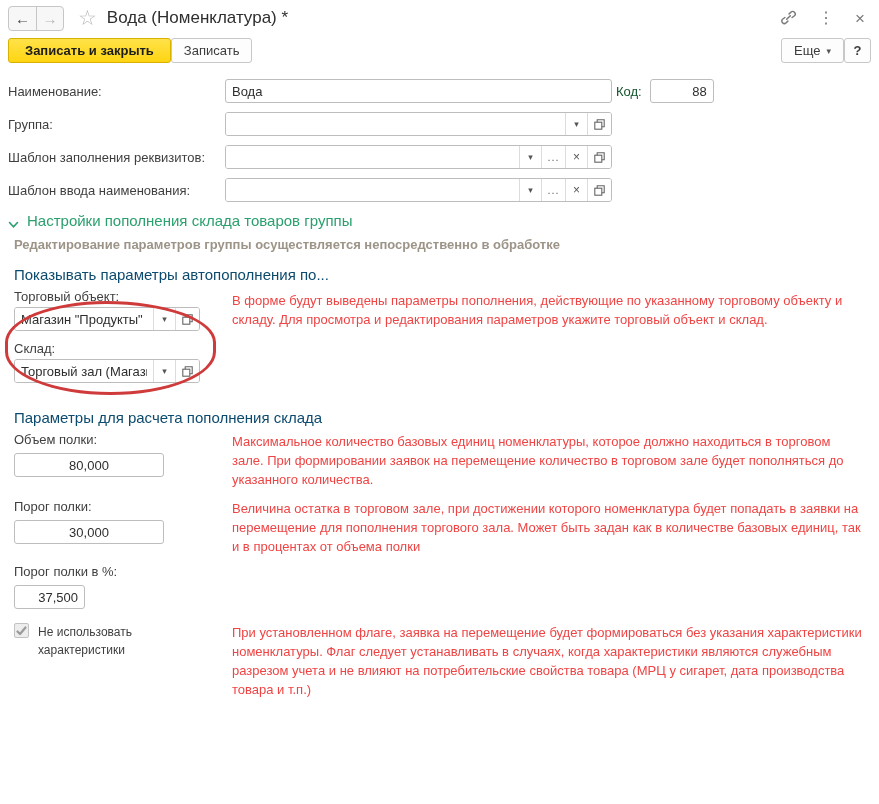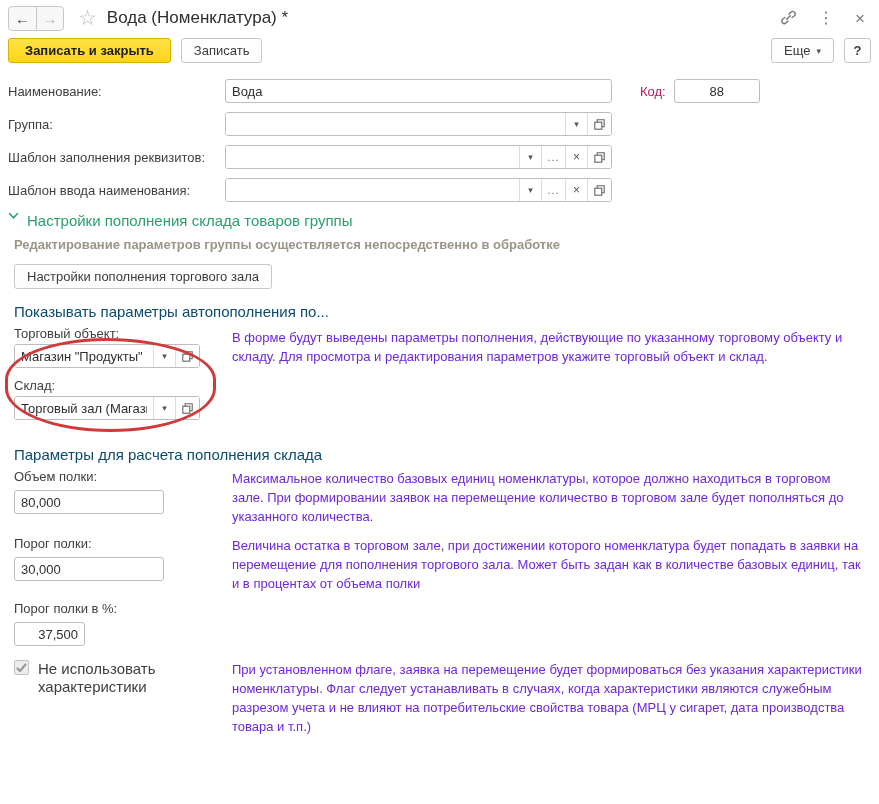--- a/index.html
+++ b/index.html
@@ -11,72 +11,72 @@
   .navgroup { display:flex; border:1px solid #c6c6c6; border-radius:4px; background:#f7f7f7; height:25px; overflow:hidden; }
   .navbtn { width:27px; display:flex; align-items:center; justify-content:center; font-size:15px; color:#444; cursor:pointer; background:transparent; border:none; }
   .navbtn + .navbtn { border-left:1px solid #c6c6c6; }
   .navbtn.disabled { color:#b5b5b5; }
   .star { font-size:21px; color:#b9b9b9; margin-left:14px; }
   .wtitle { font-size:17px; color:#2e2e2e; margin-left:10px; white-space:nowrap; }
   .tb-right { margin-left:auto; display:flex; align-items:center; gap:21px; }
   .tb-ico { color:#7a7a7a; font-size:15px; line-height:1; cursor:pointer; }
 
   
-  .cmdbar { display:flex; align-items:center; padding:2px 8px 6px 8px; gap:10px; flex:0 0 auto; }
+  .cmdbar { display:flex; align-items:center; padding:2px 8px 6px 8px; flex:0 0 auto; }
   .btn { height:25px; border:1px solid #c8c8c8; border-radius:3px; background:#fdfdfd; font-family:"Liberation Sans",sans-serif; font-size:13px; color:#3c3c3c; padding:0 12px; cursor:pointer; display:inline-flex; align-items:center; justify-content:center; }
   .btn-yellow { background:linear-gradient(#ffe24a,#ffd512); border-color:#d9b100; font-weight:bold; color:#1d1d1d; padding:0 16px; }
   .btn .arr { font-size:9px; color:#555; margin-left:6px; }
   .btn-help { width:27px; padding:0; font-weight:bold; }
   .spacer { flex:1; }
 
   
   .formarea { padding:10px 8px 0 8px; flex:1 1 auto; overflow:hidden; }
   .frow { display:flex; align-items:center; margin-bottom:9px; }
   .flabel { width:217px; font-size:13px; color:#3f3f3f; flex:0 0 auto; }
   input.txt { height:24px; border:1px solid #bdbdbd; border-radius:3px; font-family:"Liberation Sans",sans-serif; font-size:13px; color:#2e2e2e; padding:0 6px; outline:none; }
   .w-name { width:387px; }
-  .w-code { width:86px; text-align:center; }
-  .code-label { font-size:13px; color:#be185d; margin-left:28px; margin-right:8px; }
+  .w-code { width:64px; text-align:right; }
+  .code-label { font-size:13px; color:#14532d; margin-left:4px; margin-right:8px; }
   .combo { display:flex; height:24px; border:1px solid #bdbdbd; border-radius:3px; background:#fff; overflow:hidden; }
   .combo input { border:none; height:100%; flex:1 1 auto; min-width:0; font-family:"Liberation Sans",sans-serif; font-size:13px; color:#2e2e2e; padding:0 6px; outline:none; }
   .cbtn { flex:0 0 auto; display:flex; align-items:center; justify-content:center; border-left:1px solid #dcdcdc; color:#555; font-size:9px; cursor:pointer; background:#fff; }
   .cbtn.dd { width:22px; }
   .cbtn.dots { width:24px; font-size:11px; letter-spacing:1px; color:#666; }
   .cbtn.clr { width:22px; font-size:12px; }
   .cbtn.opn { width:24px; }
   .w-combo { width:387px; }
 
   .cb-focus { border:2px solid #edb71c; border-radius:3px; padding:1px; display:inline-flex; }
   .checkbox { width:15px; height:15px; border:1px solid #b3b3b3; border-radius:2px; background:#fff; display:flex; align-items:center; justify-content:center; cursor:pointer; }
   .checkbox svg { display:none; }
   .checkbox.checked svg { display:block; }
   .checkbox.disabled { background:#ededed; border-color:#c2c2c2; }
 
-  .sect-head { display:flex; align-items:flex-start; gap:8px; color:#2aa06e; font-size:15px; margin:10px 0 2px 0; cursor:pointer; }
+  .sect-head { display:flex; align-items:flex-end; gap:8px; color:#2aa06e; font-size:15px; margin:10px 0 2px 0; cursor:pointer; }
   .sect-sub { color:#0c4a6e; font-size:15px; margin:14px 0 4px 6px; }
   .note { font-size:13px; font-weight:bold; color:#9d9488; margin:8px 0 0 6px; }
   .tzbtn { margin:12px 0 0 6px; }
-  .desc { font-size:13px; color:#6d28d9; line-height:19px; }
+  .desc { font-size:13px; color:#ef4444; line-height:19px; }
 
   .twocol { display:flex; margin:6px 0 0 6px; position:relative; }
   .leftcol { width:218px; flex:0 0 auto; position:relative; }
   .small-label { font-size:13px; color:#3f3f3f; margin-bottom:3px; }
   .w-small { width:186px; margin-bottom:10px; }
   .desccol { flex:1; padding-right:6px; padding-top:2px; }
   .red-oval { position:absolute; left:-9px; top:12px; width:211px; height:94px; border:3px solid #cf3a3a; border-radius:48% 52% 50% 50% / 44% 44% 46% 46%; pointer-events:none; }
 
   .prow { display:flex; margin:6px 0 0 6px; }
   .prow .pleft { width:218px; flex:0 0 auto; }
-  .pfield { width:150px; text-align:left; }
+  .pfield { width:150px; text-align:center; }
   .pfield-sm { width:71px; text-align:right; }
   .pdesc { flex:1; padding-right:6px; }
 
   .cbrow { display:flex; margin:14px 0 0 6px; }
   .cbrow .pleft { width:218px; flex:0 0 auto; display:flex; gap:9px; align-items:flex-start; }
-  .cb-label { font-size:15px; color:#3f3f3f; line-height:18px; width:170px; }
+  .cb-label { font-size:12px; color:#3f3f3f; line-height:18px; width:170px; }
 
   .footer { flex:0 0 auto; position:relative; height:25px; display:flex; align-items:center; padding-left:10px; font-size:13px; color:#3f3f3f; border-bottom:2px solid #d2d2d2; }
   .footer .date { position:absolute; left:485px; }
   .chev svg, .opn svg { display:block; }
 </style>
 </head>
 <body>
 
 <div class="window">
 
@@ -171,21 +171,20 @@
       <span class="chev">
         <svg width="11" height="8" viewBox="0 0 11 8" fill="none" stroke="#2aa06e" stroke-width="1.6" stroke-linecap="round">
             <path d="M1.5 1.5 L5.5 5.8 L9.5 1.5"></path>
           </svg>
       </span>
       <span>Настройки пополнения склада товаров группы</span>
     </div>
 
     <div class="note">Редактирование параметров группы осуществляется непосредственно в обработке</div>
 
-    <button class="btn tzbtn">Настройки пополнения торгового зала</button>
 
     <div class="sect-sub">Показывать параметры автопополнения по...</div>
 
     <div class="twocol">
       <div class="leftcol">
         <div class="small-label">Торговый объект:</div>
         <div class="combo w-small">
           <input value="Магазин &quot;Продукты&quot;" style="">
           <div class="cbtn dd">▾</div>
           <div class="cbtn opn">

